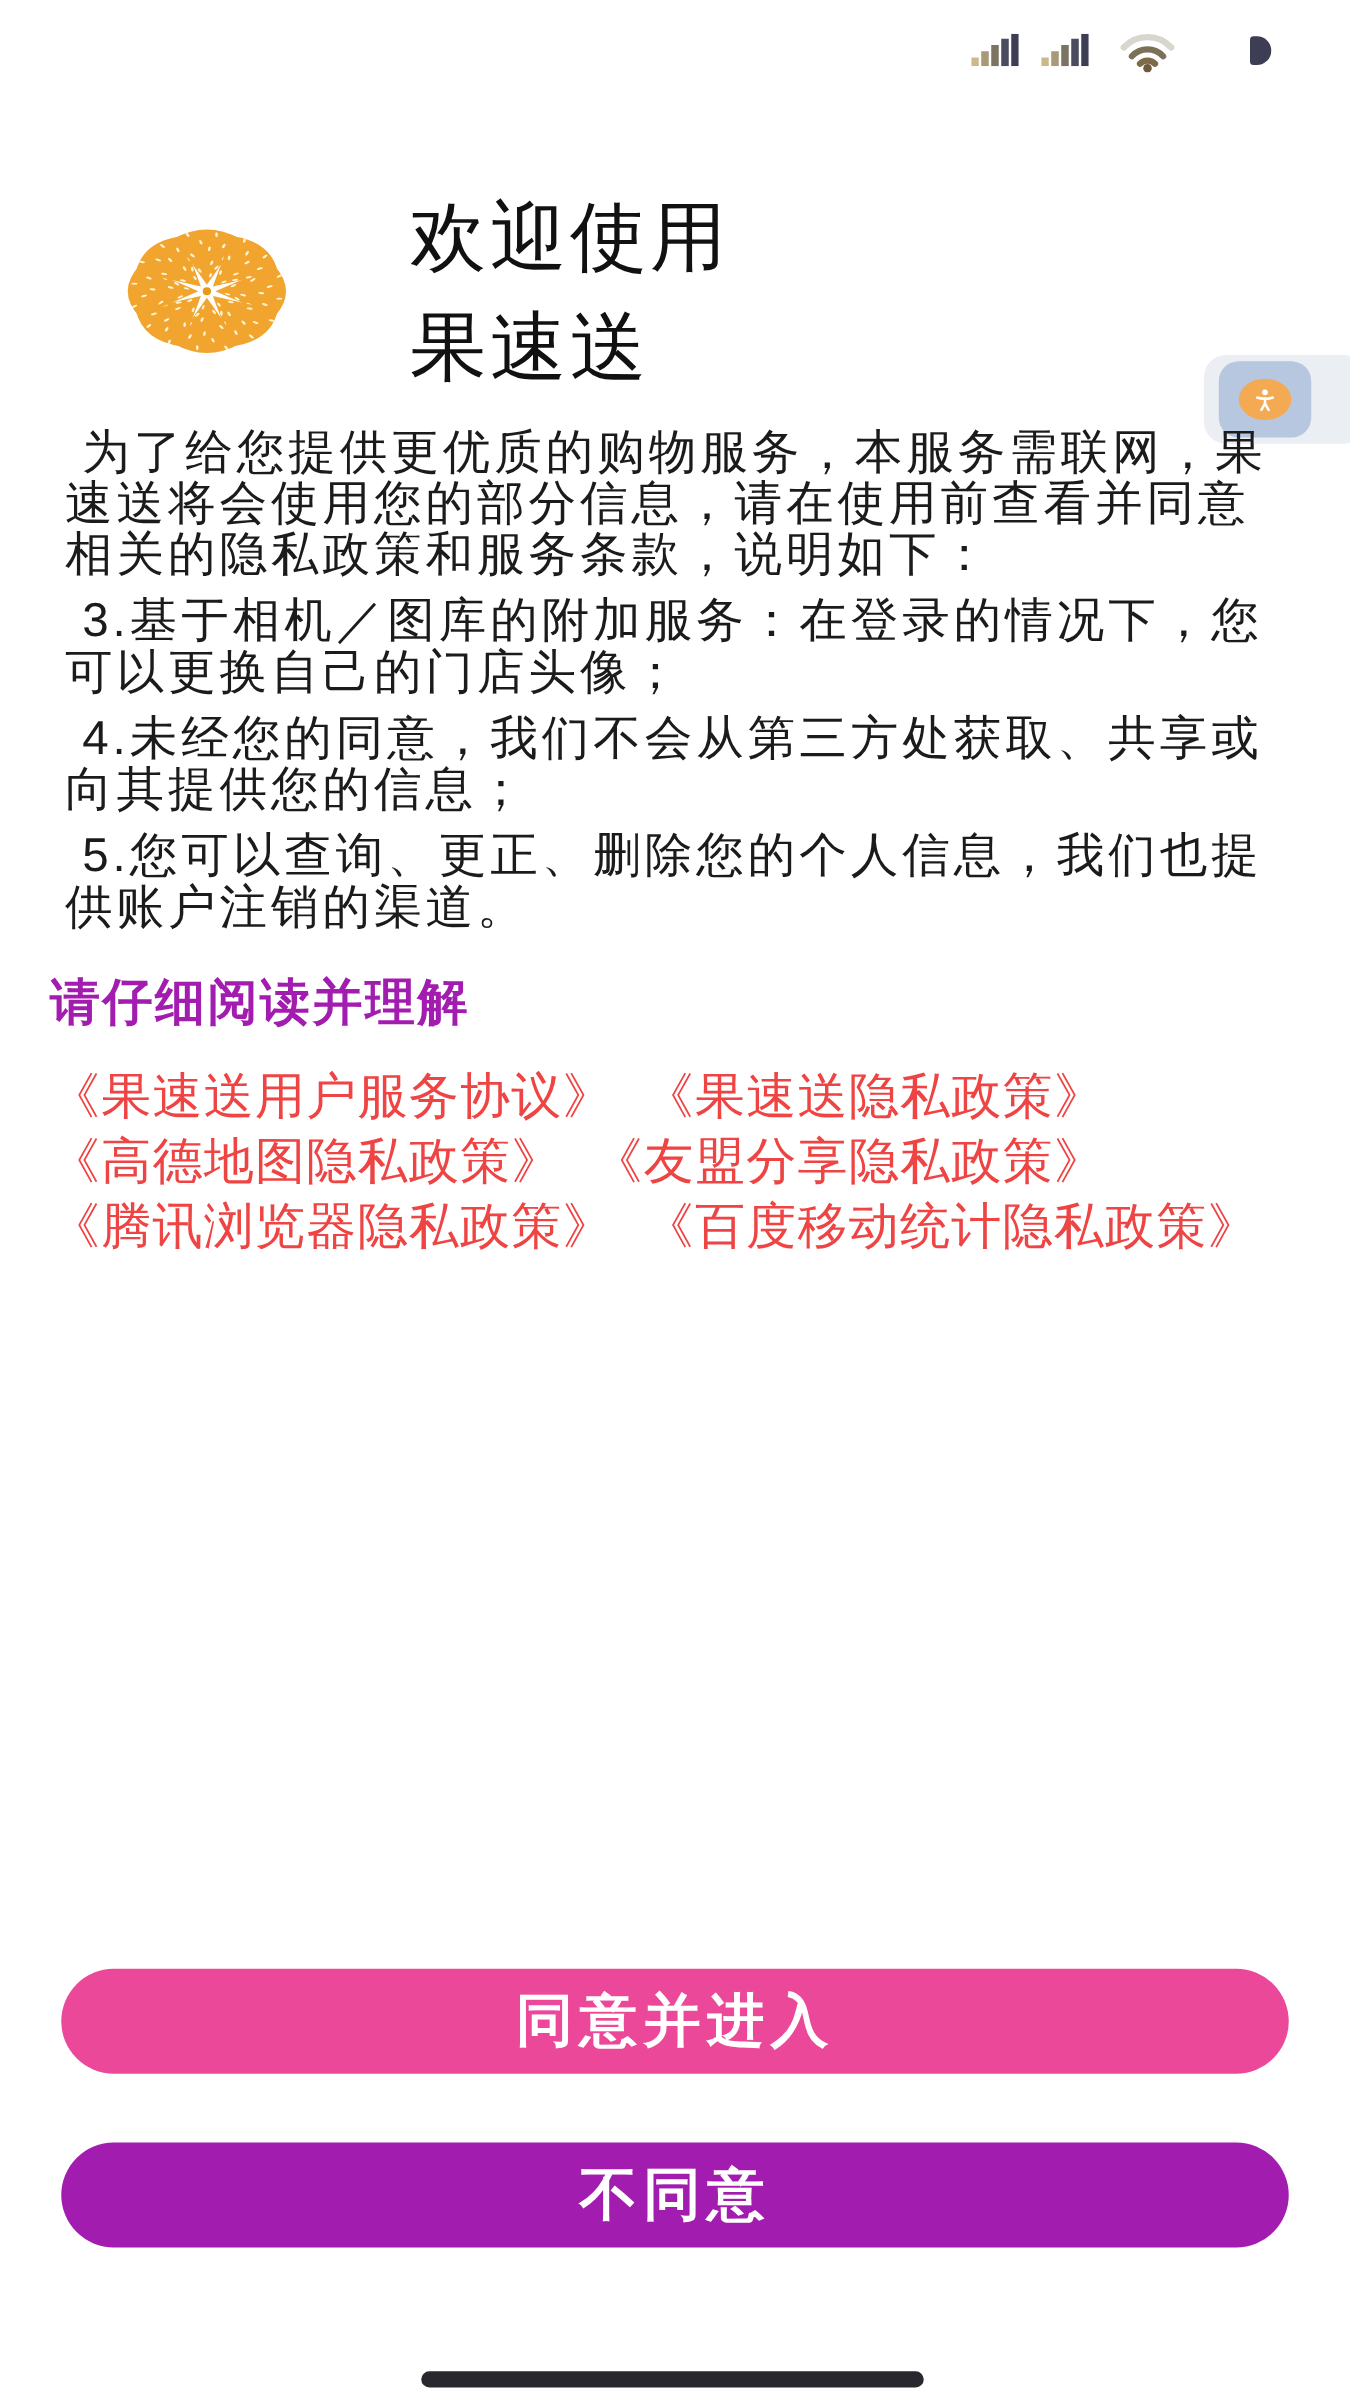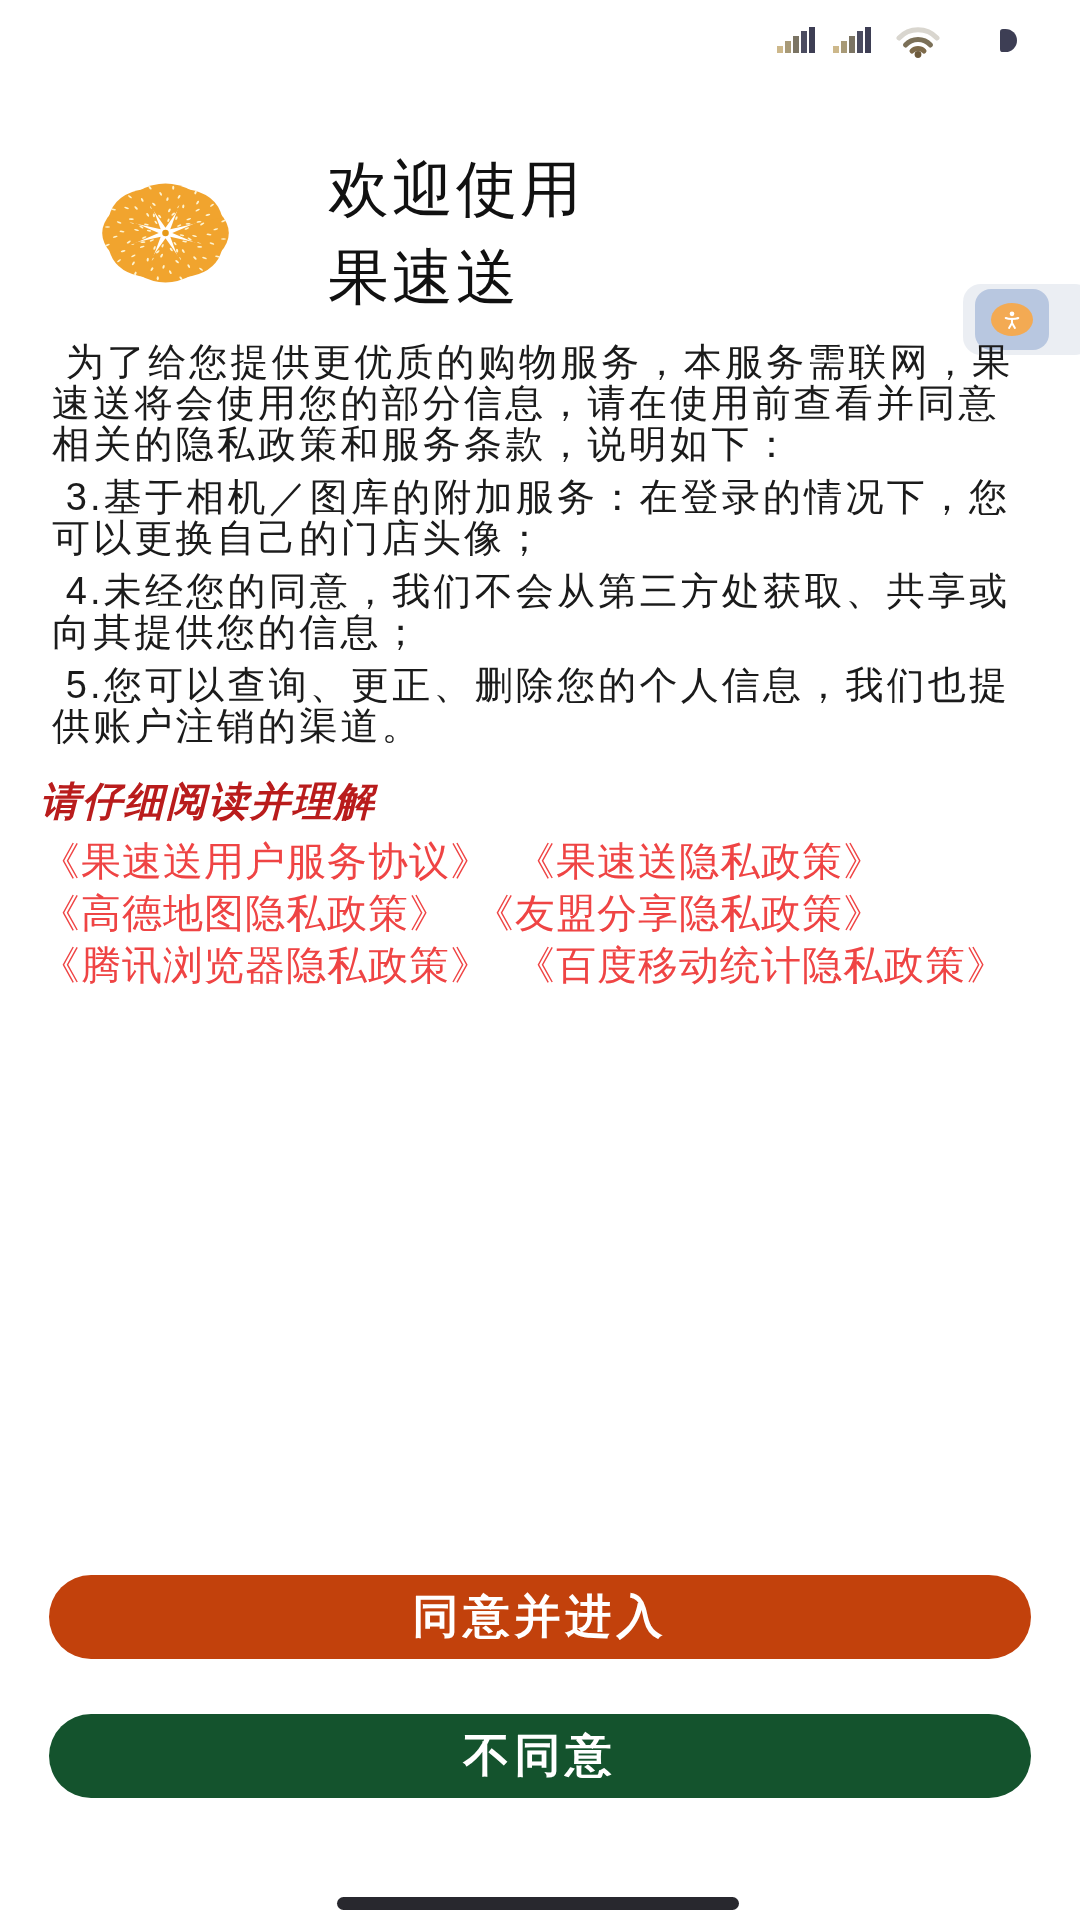--- a/index.html
+++ b/index.html
@@ -35,33 +35,33 @@
     width:42px;height:33px;background:#f3aa53;border-radius:50%;
     display:flex;align-items:center;justify-content:center;
   }
   
   .content{position:absolute;top:330px;left:40px;width:1002px;}
   .content p{
     margin:12px;font-size:38px;line-height:41px;letter-spacing:3.2px;
     white-space:pre-wrap;color:#1b1b1b;
   }
   .read-heading{
-    margin:27px 0 6px 0;font-size:40px;font-weight:700;letter-spacing:2px;color:#b91c1c;font-style:italic;
+    margin:27px 0 22px 0;font-size:40px;font-weight:700;letter-spacing:2px;color:#a21caf;
   }
   .link-row{line-height:52px;font-size:40px;letter-spacing:1px;white-space:nowrap;}
   .link-row a{color:#ef4444;text-decoration:none;margin-right:24px;cursor:pointer;}
   
   .btn{
     position:absolute;left:49px;width:982px;height:84px;border:none;
     border-radius:42px;color:#ffffff;font-size:46px;font-weight:700;
     letter-spacing:5px;font-family:inherit;cursor:pointer;
     display:flex;align-items:center;justify-content:center;
   }
-  .btn-agree{top:1575px;background:#c2410c;}
-  .btn-disagree{top:1714px;background:#14532d;}
+  .btn-agree{top:1575px;background:#ec4899;}
+  .btn-disagree{top:1714px;background:#a21caf;}
   
   .home-indicator{
     position:absolute;left:337px;top:1897px;width:402px;height:13px;
     border-radius:7px;background:#28282e;
   }
 </style>
 </head>
 <body>
 
 <div class="screen">

